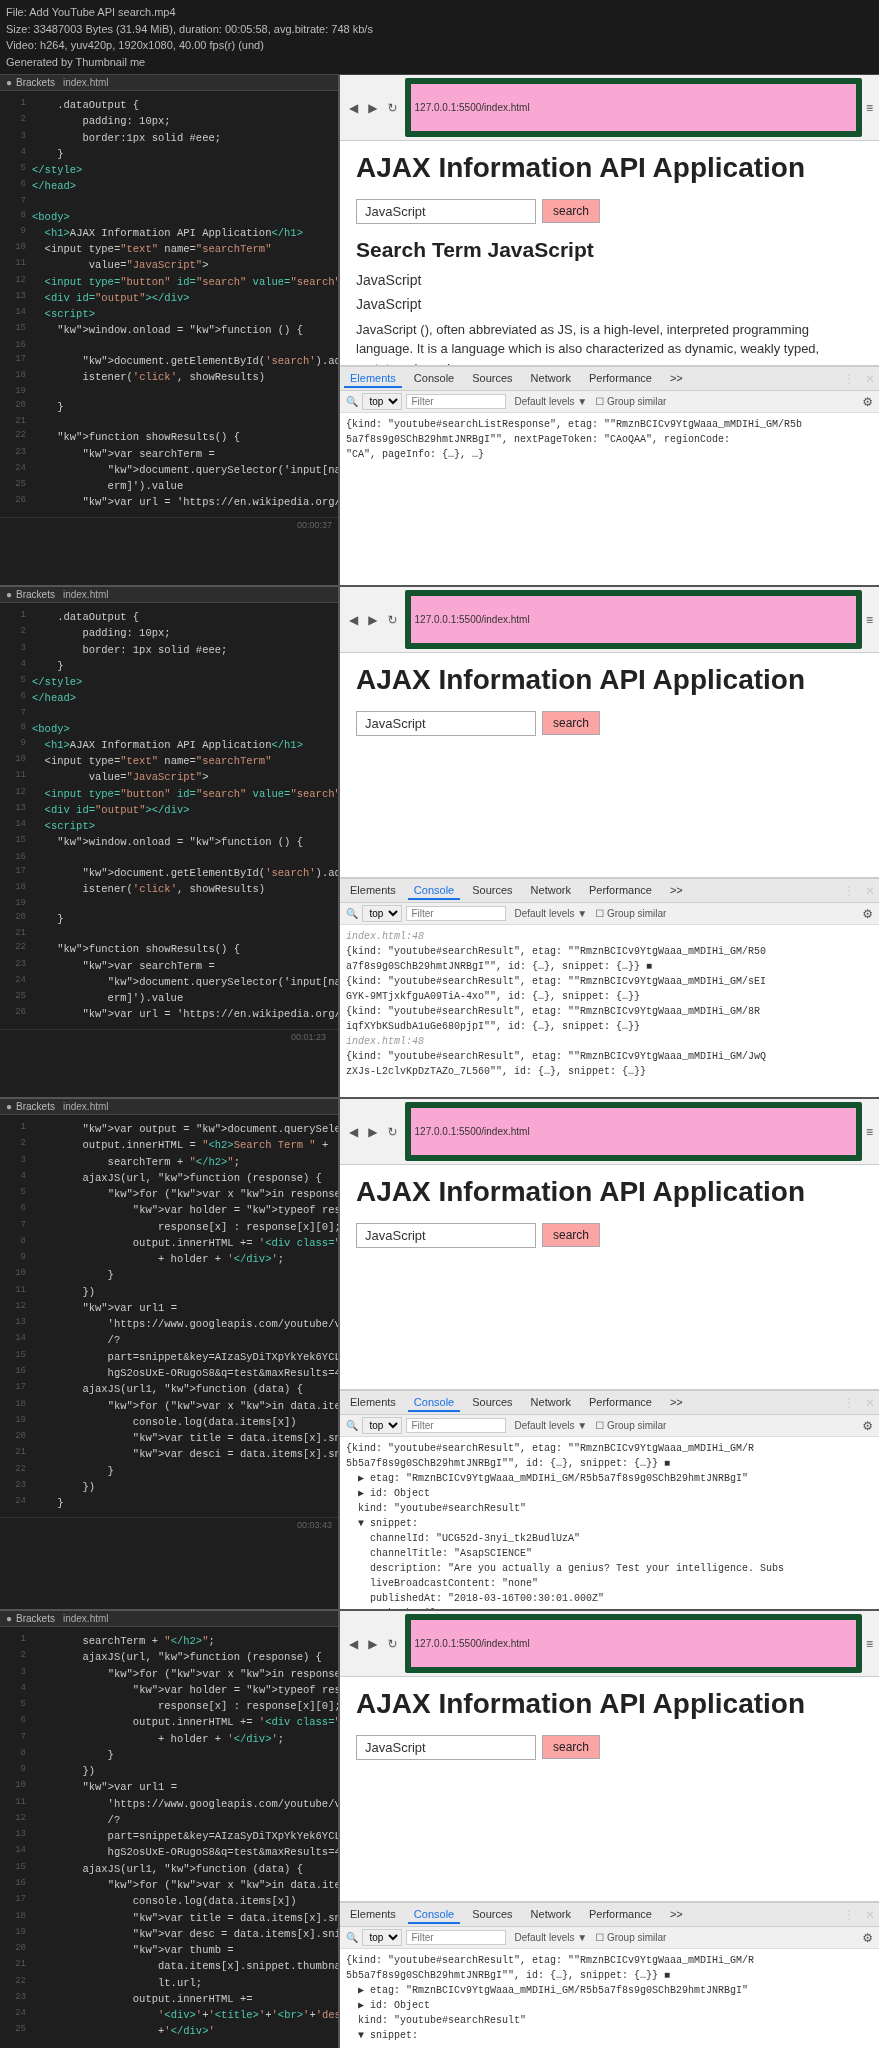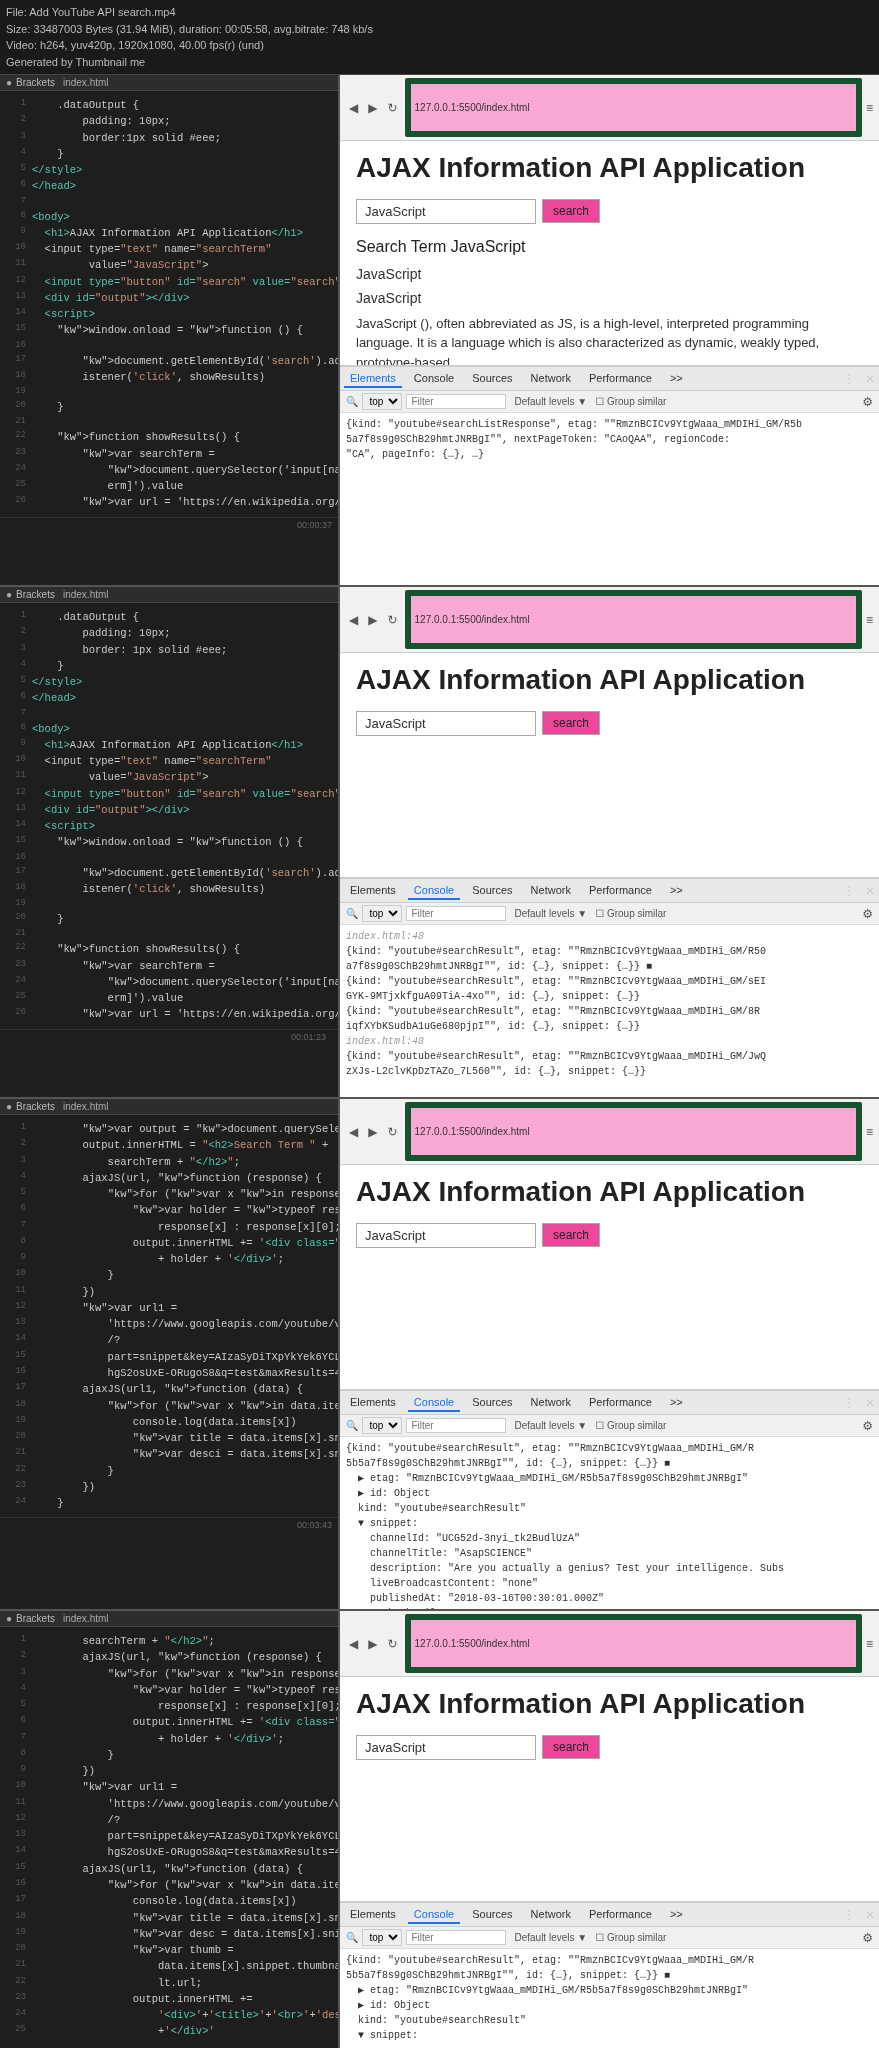--- a/index.html
+++ b/index.html
@@ -122,31 +122,31 @@
 
     .search-input-box {
       border: 1px solid #aaa;
       padding: 4px 8px;
       font-size: 13px;
       width: 180px;
       color: #333;
     }
 
     .search-btn {
-      background: #ec4899;
+      background: #fca5a5;
       border: 1px solid #aaa;
       padding: 4px 10px;
       font-size: 12px;
       cursor: pointer;
       color: #222;
     }
 
     .result-heading {
-      font-size: 16px;
-      font-weight: normal;
+      font-size: 21px;
+      font-weight: bold;
       color: #222;
       margin-bottom: 10px;
     }
 
     .result-text-block {
       font-size: 14px;
       color: #333;
       margin-bottom: 8px;
     }
 

